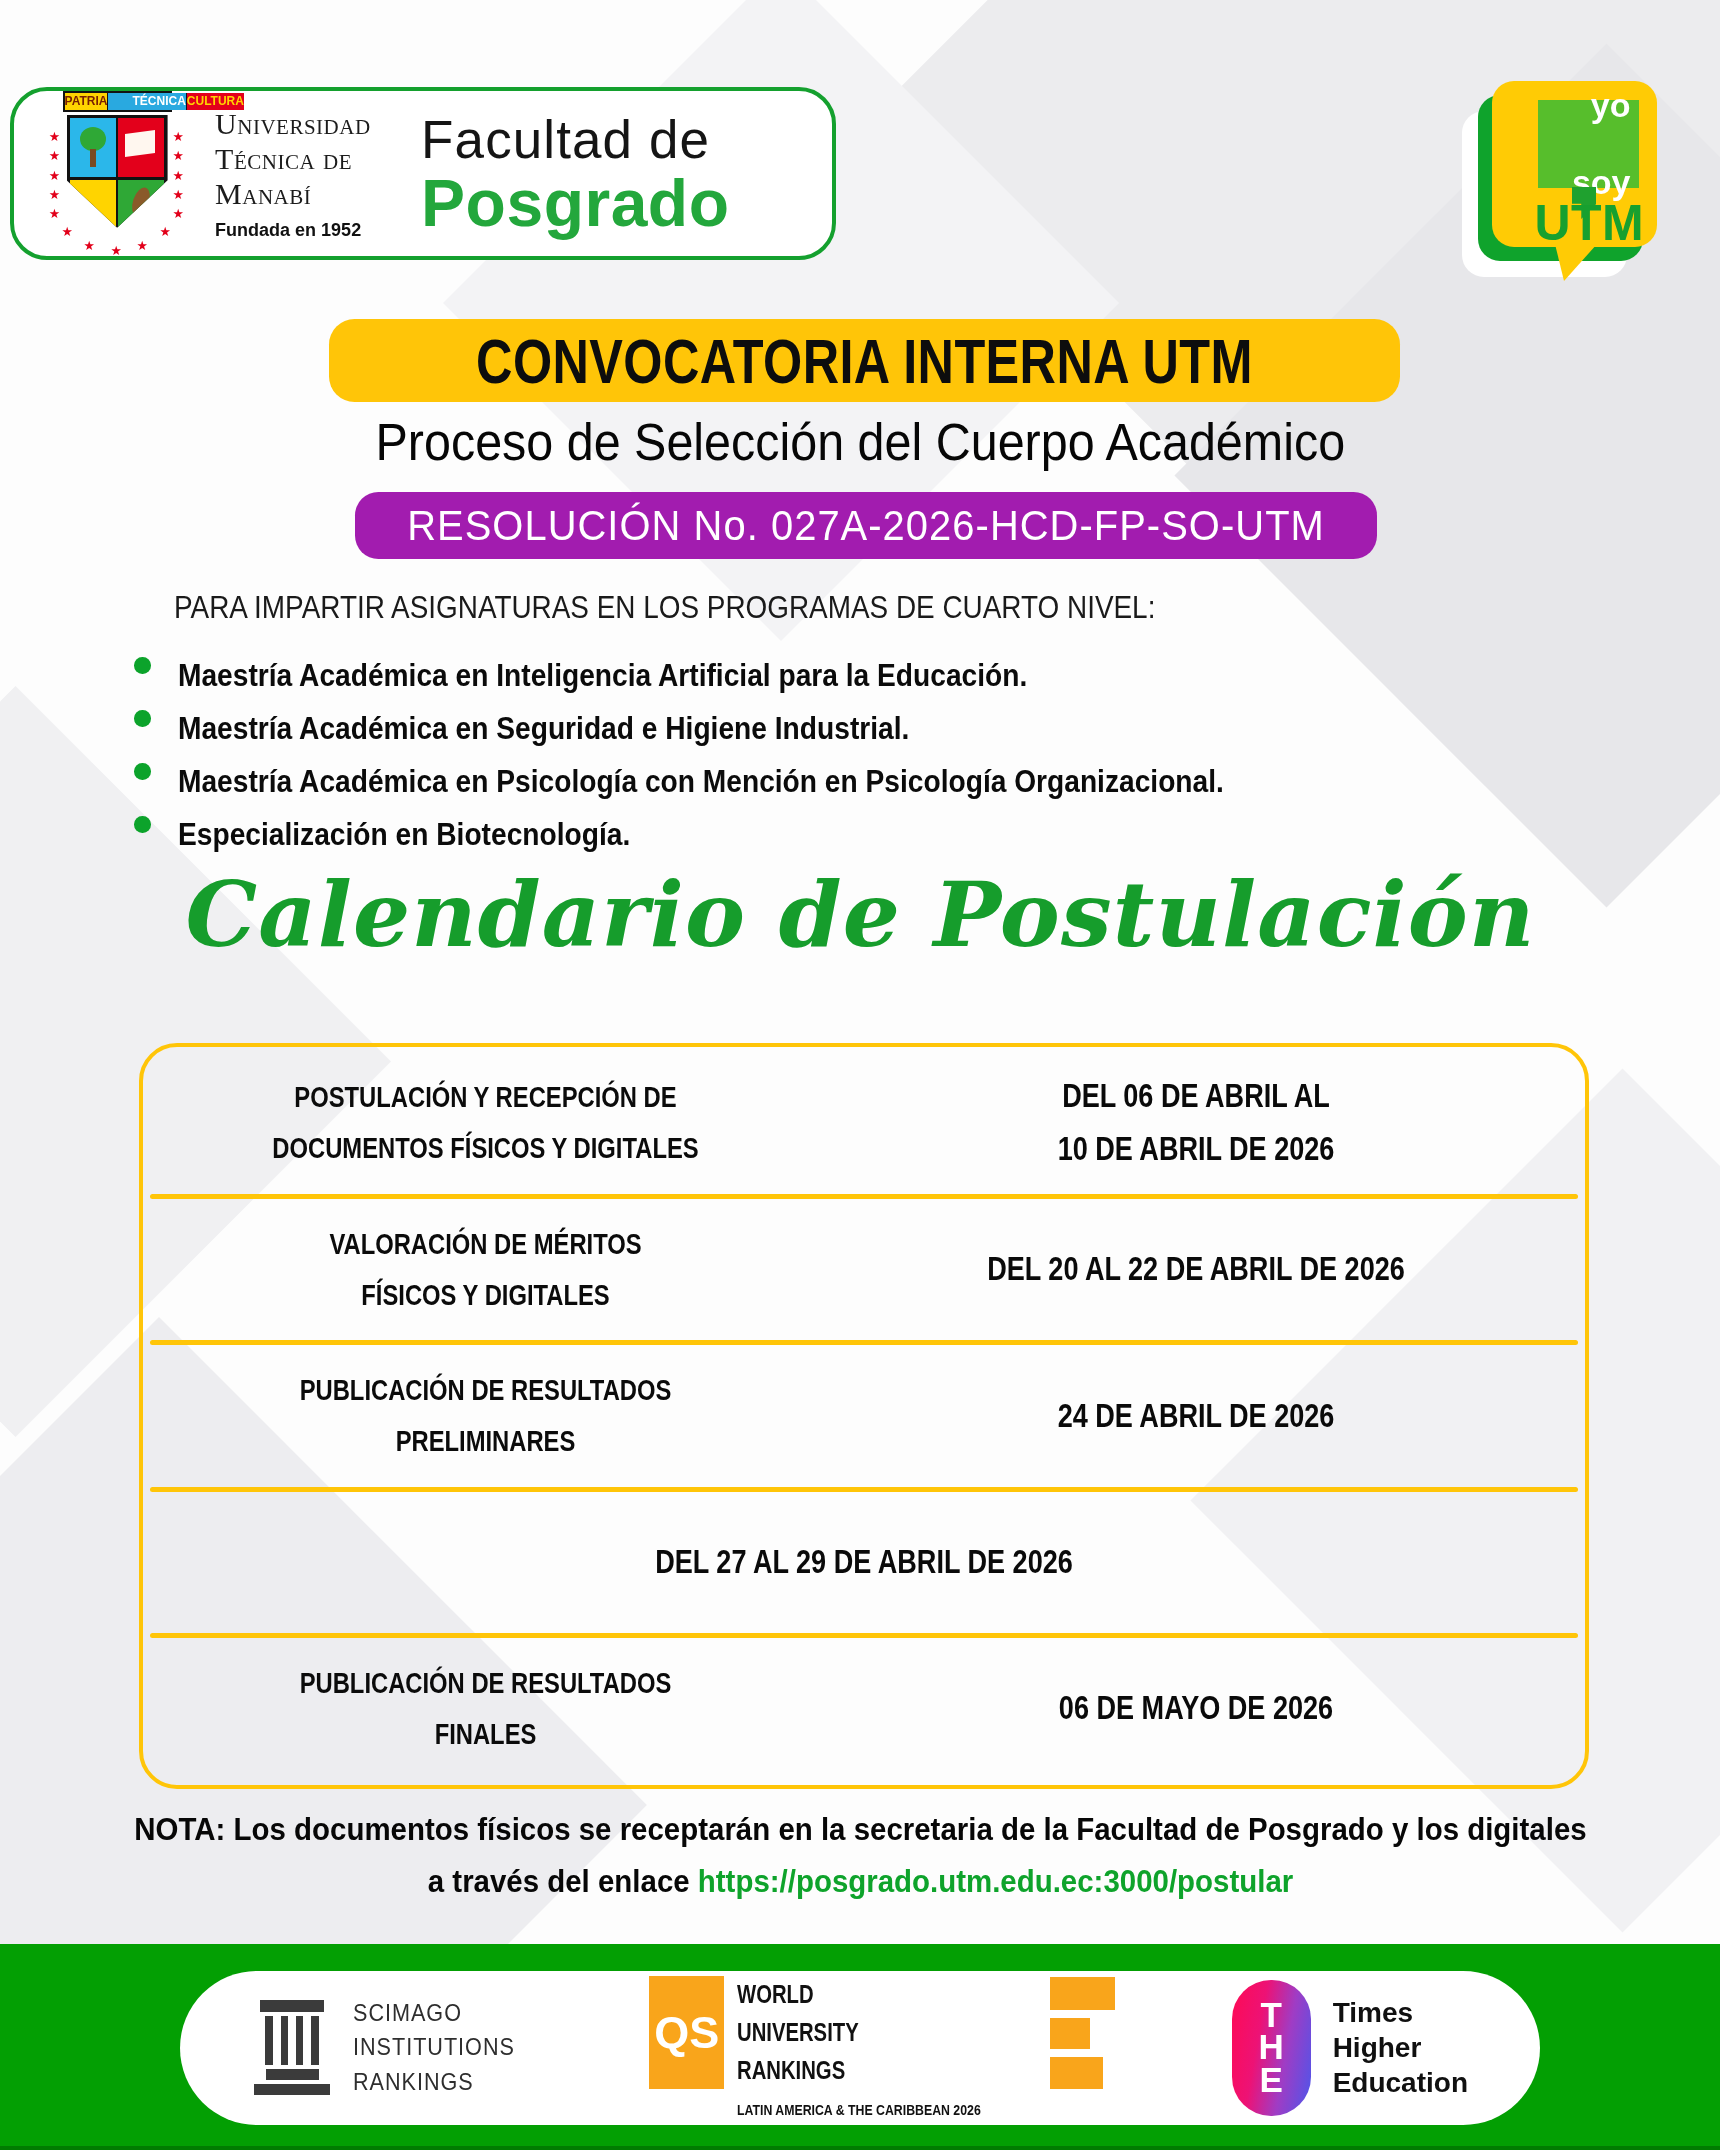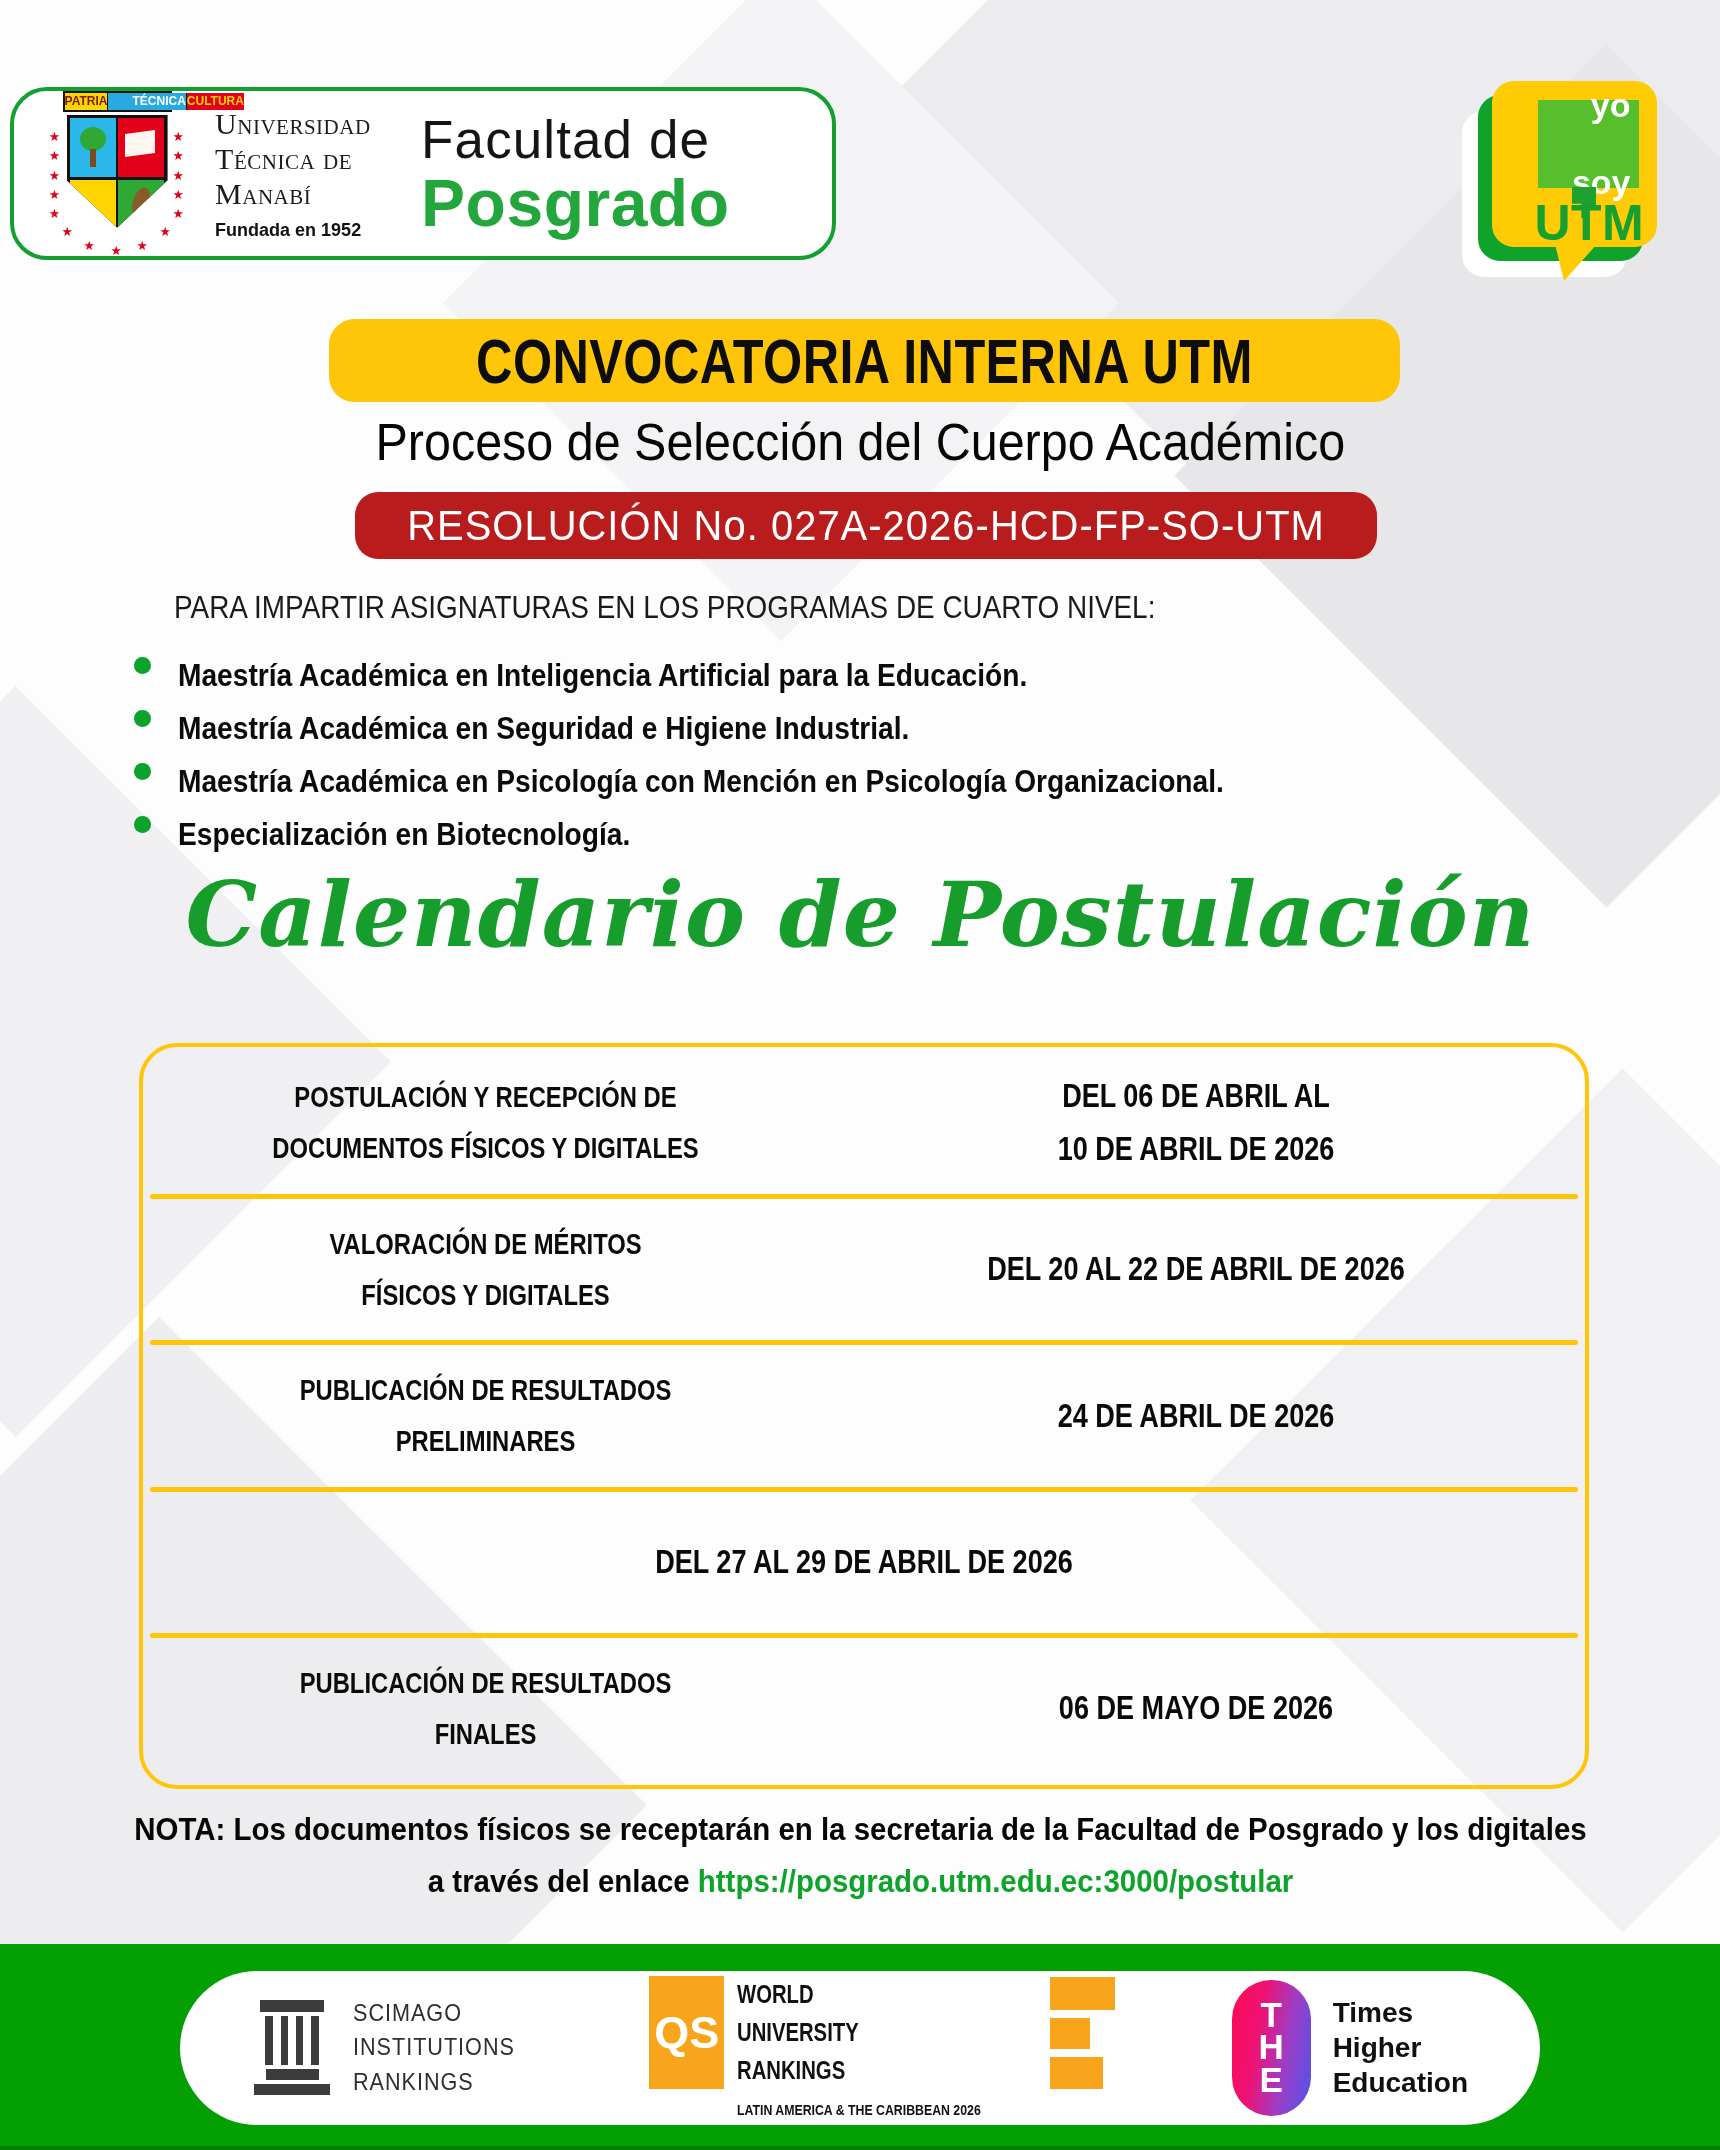--- a/index.html
+++ b/index.html
@@ -70,21 +70,21 @@
                font-size:50px; font-weight:bold; color:#17A02F; letter-spacing:0.5px; }
   .tail { position:absolute; left:63px; bottom:-34px; width:0; height:0;
           border-top:37px solid #FFCB05; border-left:9.6px solid transparent; border-right:33px solid transparent; }
 
   
   .banner { position:absolute; left:329px; top:319px; width:1071px; height:83px; background:#FFC508;
             border-radius:25.5px; display:flex; align-items:center; justify-content:center; }
   .banner-text { font-size:63px; font-weight:bold; color:#0d0d0d; white-space:nowrap; letter-spacing:0.5px; }
   .subtitle { position:absolute; left:0; right:0; top:413px; text-align:center;
               font-size:51px; color:#060606; }
-  .resolution { position:absolute; left:355px; top:492px; width:1022px; height:67px; background:#b91c1c;
+  .resolution { position:absolute; left:355px; top:492px; width:1022px; height:67px; background:#a21caf;
                 border-radius:23.4px; display:flex; align-items:center; justify-content:center; }
   .resolution-text { color:#ffffff; font-size:42px; letter-spacing:1.1px; white-space:nowrap; }
 
   
   .lead { position:absolute; left:174px; top:590px; font-size:31px; color:#1a1a1a; }
   .bullets { position:absolute; left:134px; top:657px; display:flex; flex-direction:column; gap:16px; }
   .bullet { display:flex; align-items:flex-start; gap:27px; }
   .dot { width:16.5px; height:16.5px; border-radius:50%; background:#0CA32B; flex:none; }
   .bullet-text { font-size:32px; font-weight:bold; color:#0b0b0b; white-space:nowrap; }
 

